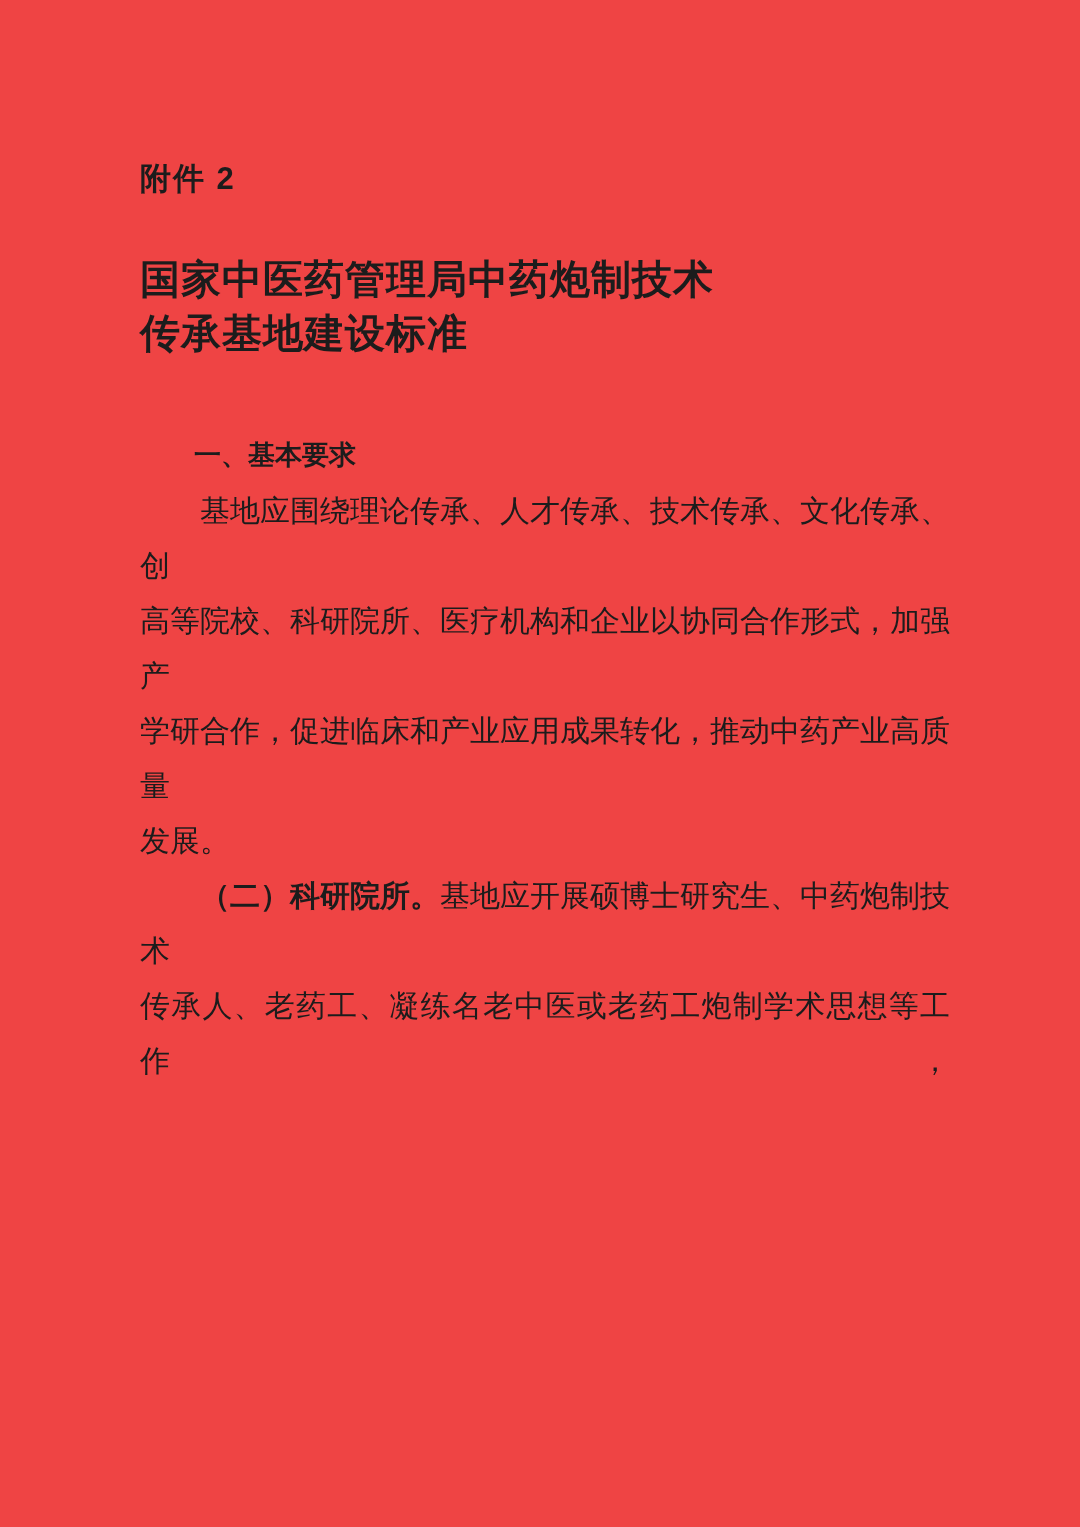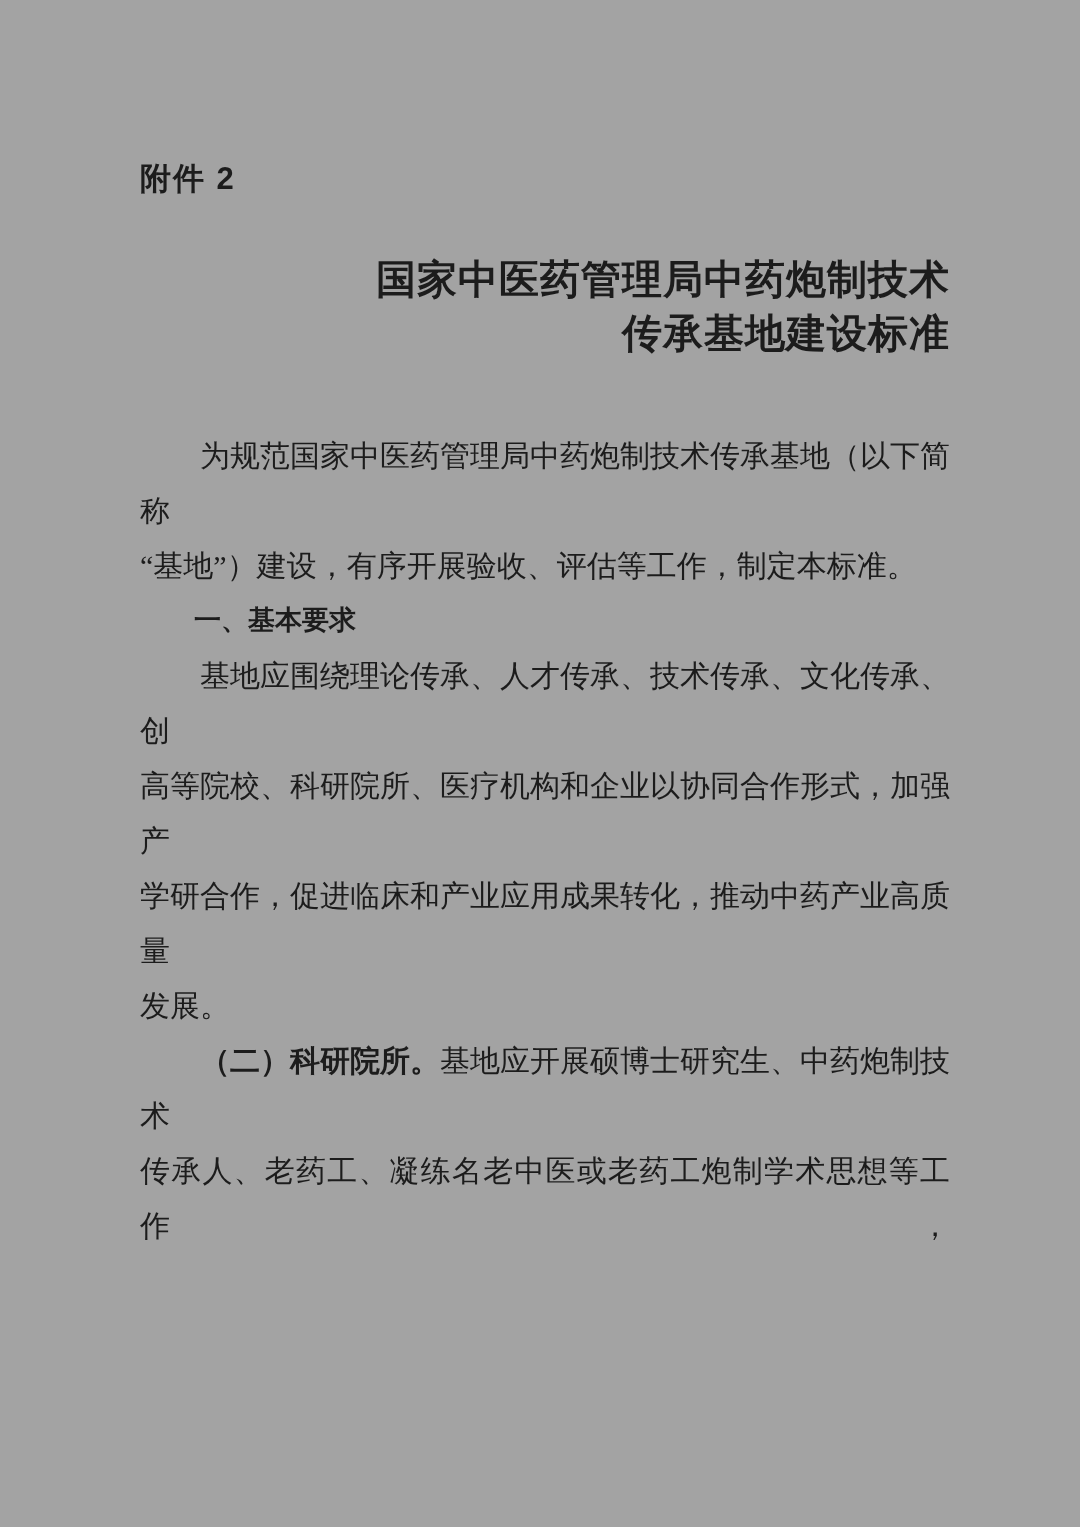--- a/index.html
+++ b/index.html
@@ -20,21 +20,21 @@
   }
   .attachment-label {
     font-family: "Liberation Sans", "DejaVu Sans", sans-serif;
     font-weight: 600;
     font-size: 31px;
     line-height: 44px;
     letter-spacing: 2px;
   }
   .doc-title {
     margin-top: 52px;
-    text-align: right;
+    text-align: left;
     font-family: "Liberation Serif", "DejaVu Serif", serif;
     font-weight: 700;
     font-size: 40px;
     line-height: 54px;
     letter-spacing: 1px;
   }
   .paragraphs {
     margin-top: 67px;
     font-size: 30px;
     line-height: 55px;
@@ -50,33 +50,29 @@
     text-align-last: left;
     text-justify: inter-ideograph;
   }
   .line.justify { text-align-last: justify; }
   .line.indent { text-indent: 2em; }
   .bold-label { font-weight: 700; }
 </style>
 </head>
 <body>
 
-<div class="page" style="background: #a3a3a3; color: rgb(28, 28, 28);">
+<div class="page" style="background: #ef4444; color: rgb(28, 28, 28);">
   <div class="attachment-label">附件 2</div>
 
   <div class="doc-title">
     <div>国家中医药管理局中药炮制技术</div>
     <div>传承基地建设标准</div>
   </div>
 
   <div class="paragraphs">
-      <div class="para body-para">
-        <div class="line indent justify"><span>为规范国家中医药管理局中药炮制技术传承基地（以下简称</span></div>
-        <div class="line"><span>“基地”）建设，有序开展验收、评估等工作，制定本标准。</span></div>
-      </div>
       <div class="para heading">
         <div class="line indent"><span class="bold-label">一、基本要求</span></div>
       </div>
       <div class="para body-para">
         <div class="line indent justify"><span>基地应围绕理论传承、人才传承、技术传承、文化传承、创</span></div>
         <div class="line justify"><span>高等院校、科研院所、医疗机构和企业以协同合作形式，加强产</span></div>
         <div class="line justify"><span>学研合作，促进临床和产业应用成果转化，推动中药产业高质量</span></div>
         <div class="line"><span>发展。</span></div>
       </div>
       <div class="para body-para">

